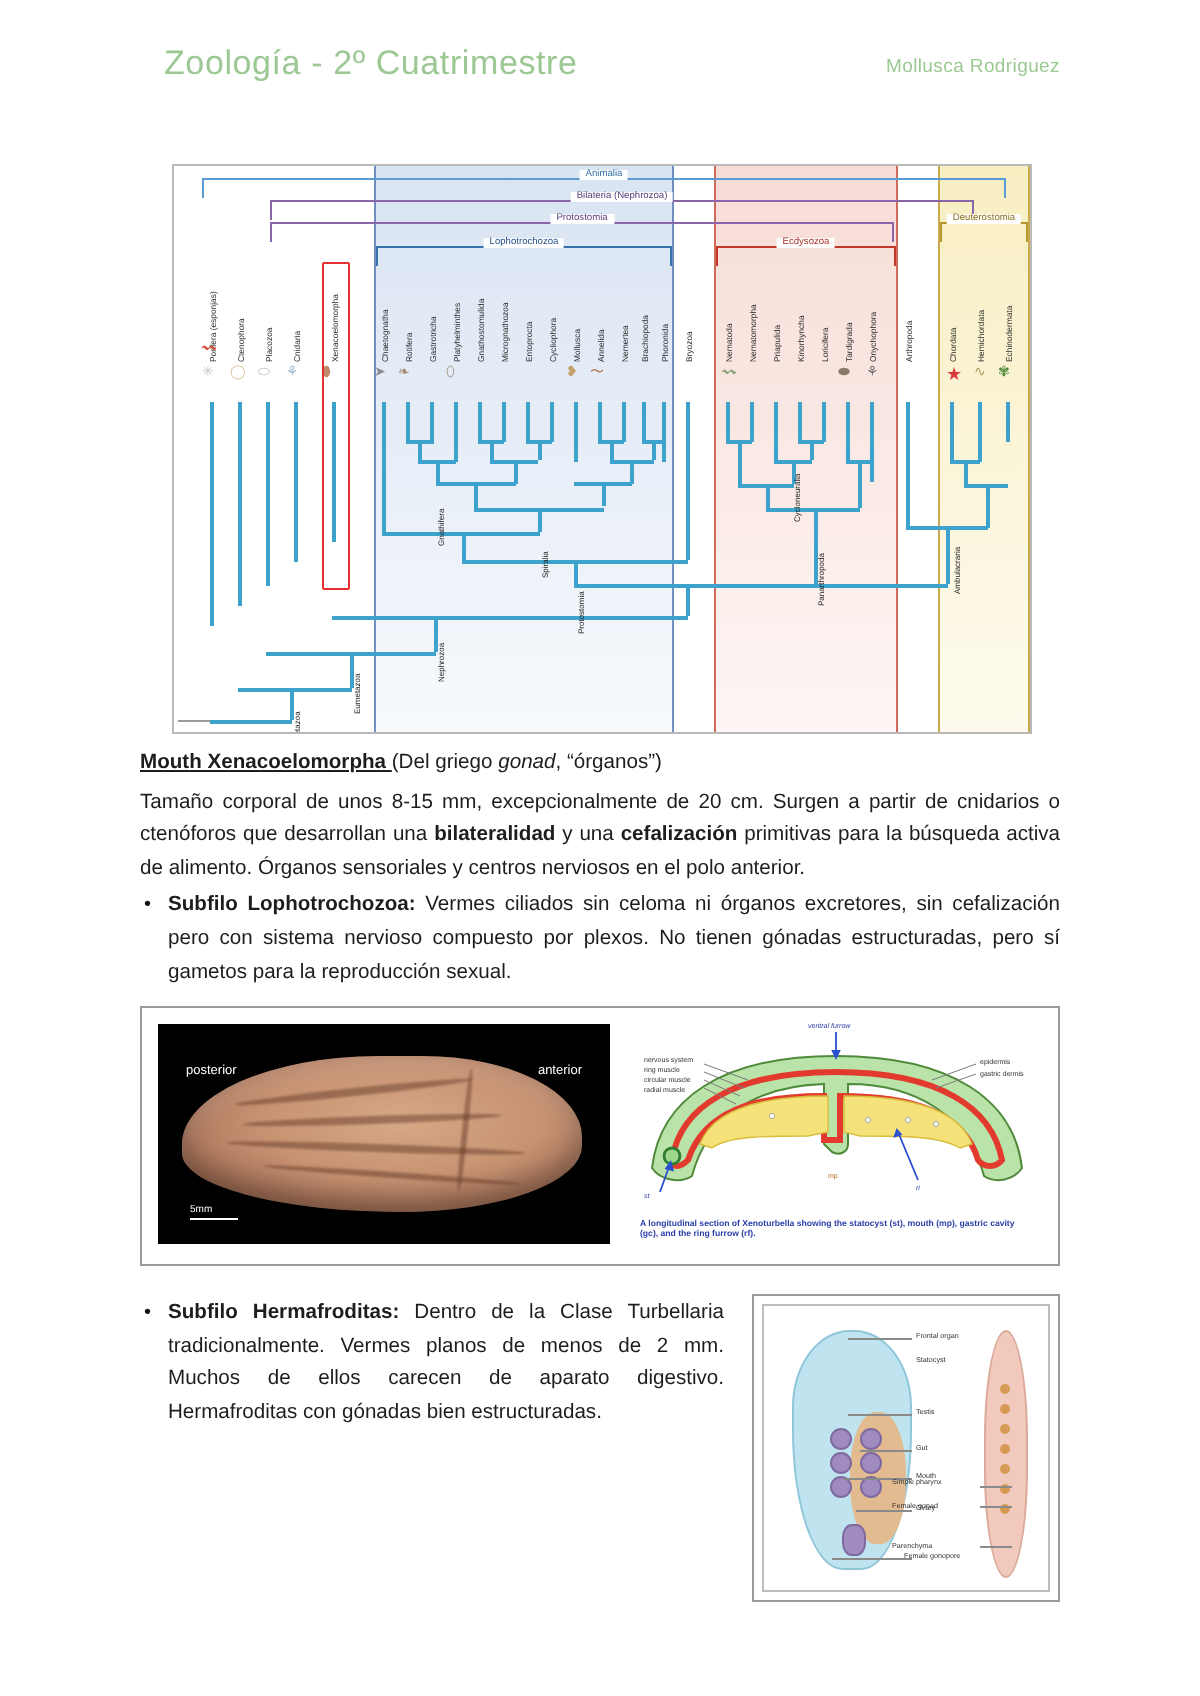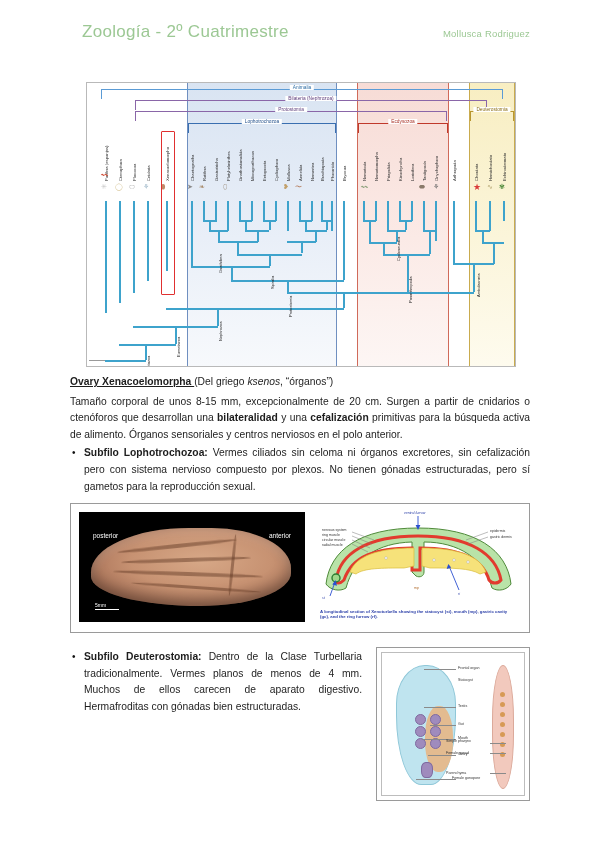--- a/index.html
+++ b/index.html
@@ -293,38 +293,38 @@
       <div class="node-label" style="left:132px;top:228px;height:30px;">Nephrozoa</div>
       <div class="node-label" style="left:90px;top:246px;height:28px;">Eumetazoa</div>
       <div class="node-label" style="left:60px;top:262px;height:26px;">Metazoa</div>
 
     </div>
   </div>
 
   <div class="body">
 
     <div class="heading-line">
-      <span class="u-bold">Ovary Xenacoelomorpha </span><span>(Del griego </span><span class="ital">ksenos</span><span>, “órganos”)</span>
+      <span class="u-bold">Mouth Xenacoelomorpha </span><span>(Del griego </span><span class="ital">gonad</span><span>, “órganos”)</span>
     </div>
 
     <div class="para lead">
       <span>Tamaño corporal de unos 8-15 mm, excepcionalmente de 20 cm. Surgen a partir de cnidarios o ctenóforos que desarrollan una </span><b>bilateralidad</b><span> y una </span><b>cefalización</b><span> primitivas para la búsqueda activa de alimento. Órganos sensoriales y centros nerviosos en el polo anterior.</span>
     </div>
 
     <ul class="bullets">
       <li class="para">
         <b>Subfilo Lophotrochozoa:</b><span> Vermes ciliados sin celoma ni órganos excretores, sin cefalización pero con sistema nervioso compuesto por plexos. No tienen gónadas estructuradas, pero sí gametos para la reproducción sexual.</span>
       </li>
     </ul>
   </div>
 
   <div class="bullet-row" style="left:70px;top:647px;width:292px;">
     <ul class="bullets">
       <li class="para">
-        <b>Subfilo Deuterostomia:</b><span> Dentro de la Clase Turbellaria tradicionalmente. Vermes planos de menos de 4 mm. Muchos de ellos carecen de aparato digestivo. Hermafroditas con gónadas bien estructuradas.</span>
+        <b>Subfilo Hermafroditas:</b><span> Dentro de la Clase Turbellaria tradicionalmente. Vermes planos de menos de 2 mm. Muchos de ellos carecen de aparato digestivo. Hermafroditas con gónadas bien estructuradas.</span>
       </li>
     </ul>
   </div>
 
   <div class="figure-frame fig-xeno">
 
     <div class="photo">
       <div class="worm-body">
         <div class="worm-fold" style="left:26px;top:16px;width:120px;height:4px;transform:rotate(-6deg);"></div>
         <div class="worm-fold" style="left:30px;top:30px;width:130px;height:4px;transform:rotate(-2deg);"></div>

